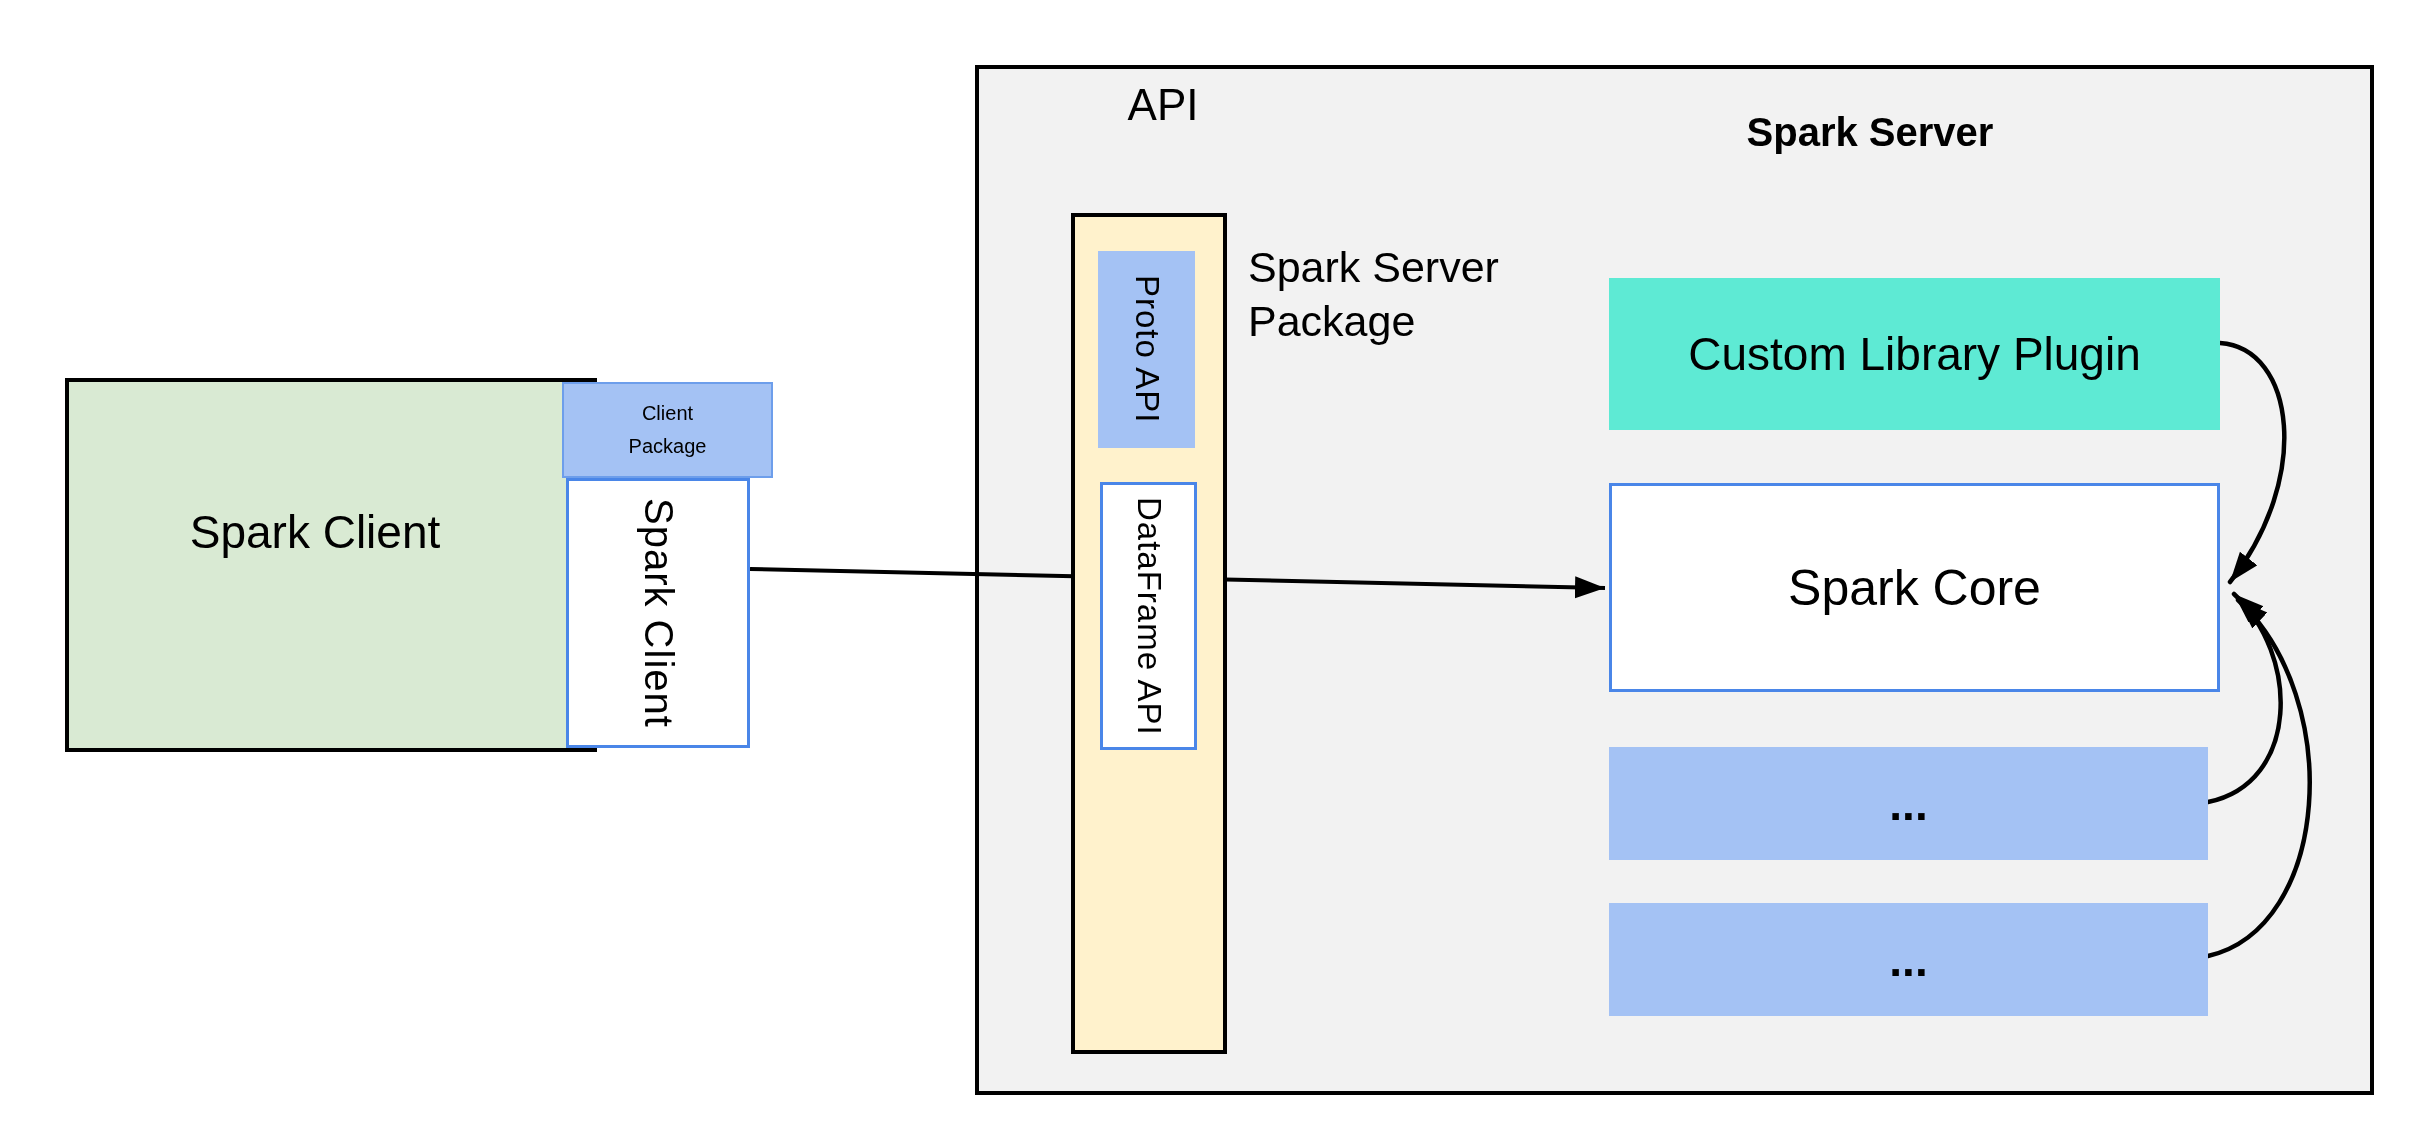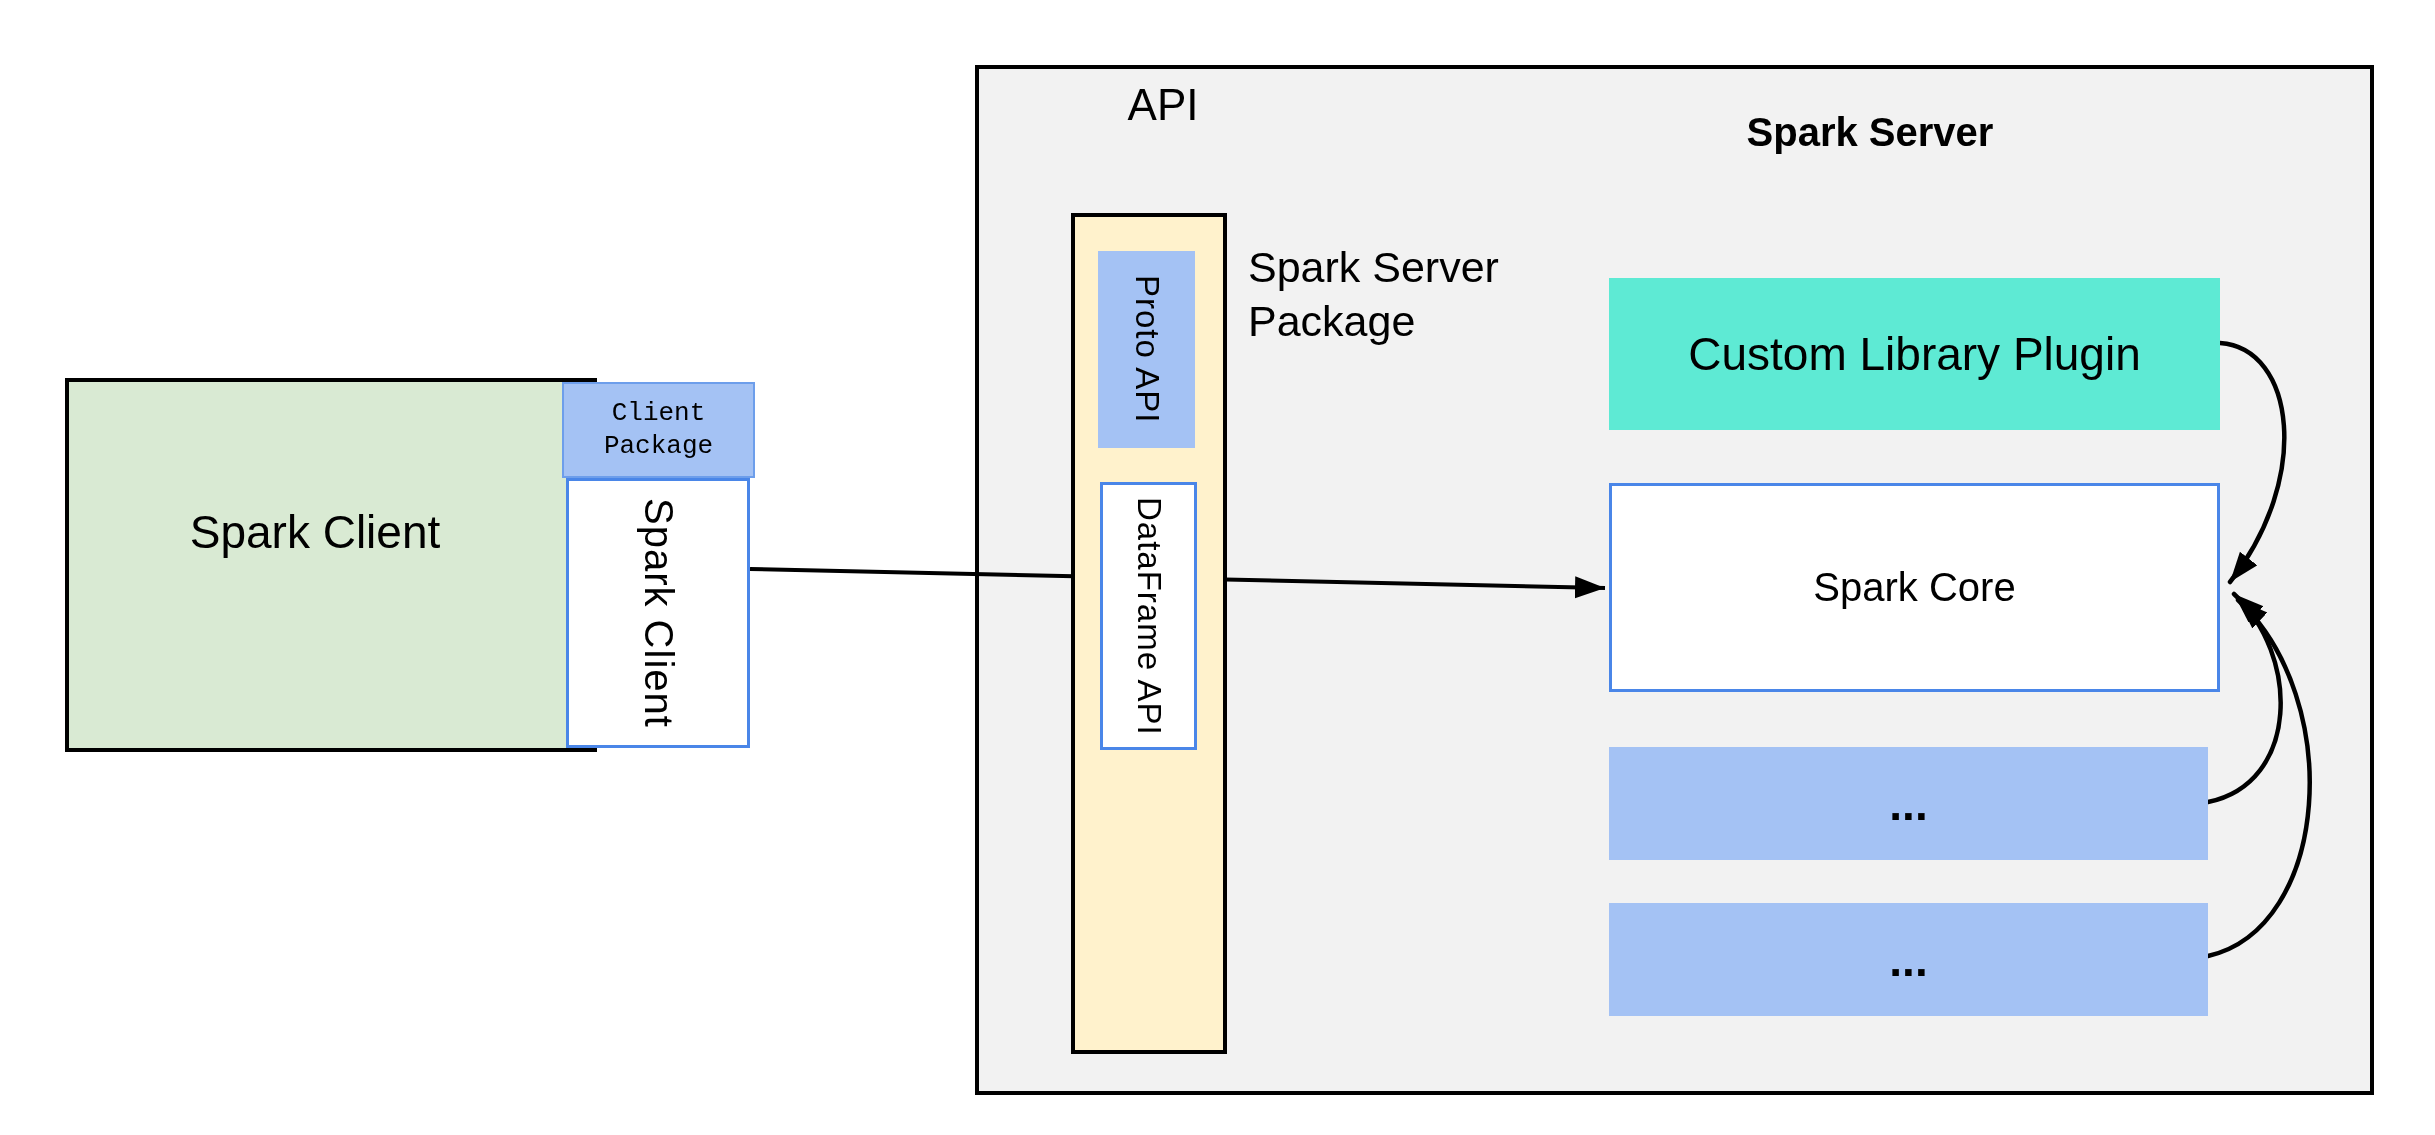--- a/index.html
+++ b/index.html
@@ -36,26 +36,26 @@
     border: 4px solid #000;
   }
   #connect-api-column {
     left: 1071px; top: 213px; width: 156px; height: 841px;
     background: #fff2cc;
     border: 4px solid #000;
   }
 
   
   #client-package-box {
-    left: 562px; top: 382px; width: 193px; height: 96px;
+    left: 562px; top: 382px; width: 211px; height: 96px;
     background: #a4c2f4;
     border: 2px solid #6d9eeb;
     display: flex; align-items: center; justify-content: center;
     text-align: center;
-    font-size: 26px; line-height: 33px; font-family: Liberation Mono, monospace;
+    font-size: 20px; line-height: 33px;
   }
   #spark-client-box {
     left: 566px; top: 478px; width: 184px; height: 270px;
     background: #ffffff;
     border: 3px solid #4a86e8;
     display: flex; align-items: center; justify-content: center;
     font-size: 40px;
   }
 
   
@@ -83,21 +83,21 @@
     left: 1609px; top: 278px; width: 611px; height: 152px;
     background: #5eead4;
     display: flex; align-items: center; justify-content: center;
     font-size: 46px;
   }
   #spark-core-box {
     left: 1609px; top: 483px; width: 611px; height: 209px;
     background: #ffffff;
     border: 3px solid #4a86e8;
     display: flex; align-items: center; justify-content: center;
-    font-size: 40px;
+    font-size: 50px;
   }
   #ellipsis-box-1 {
     left: 1609px; top: 747px; width: 599px; height: 113px;
     background: #a4c2f4;
     display: flex; align-items: center; justify-content: center;
     font-size: 46px; font-weight: 600;
   }
   #ellipsis-box-2 {
     left: 1609px; top: 903px; width: 599px; height: 113px;
     background: #a4c2f4;

